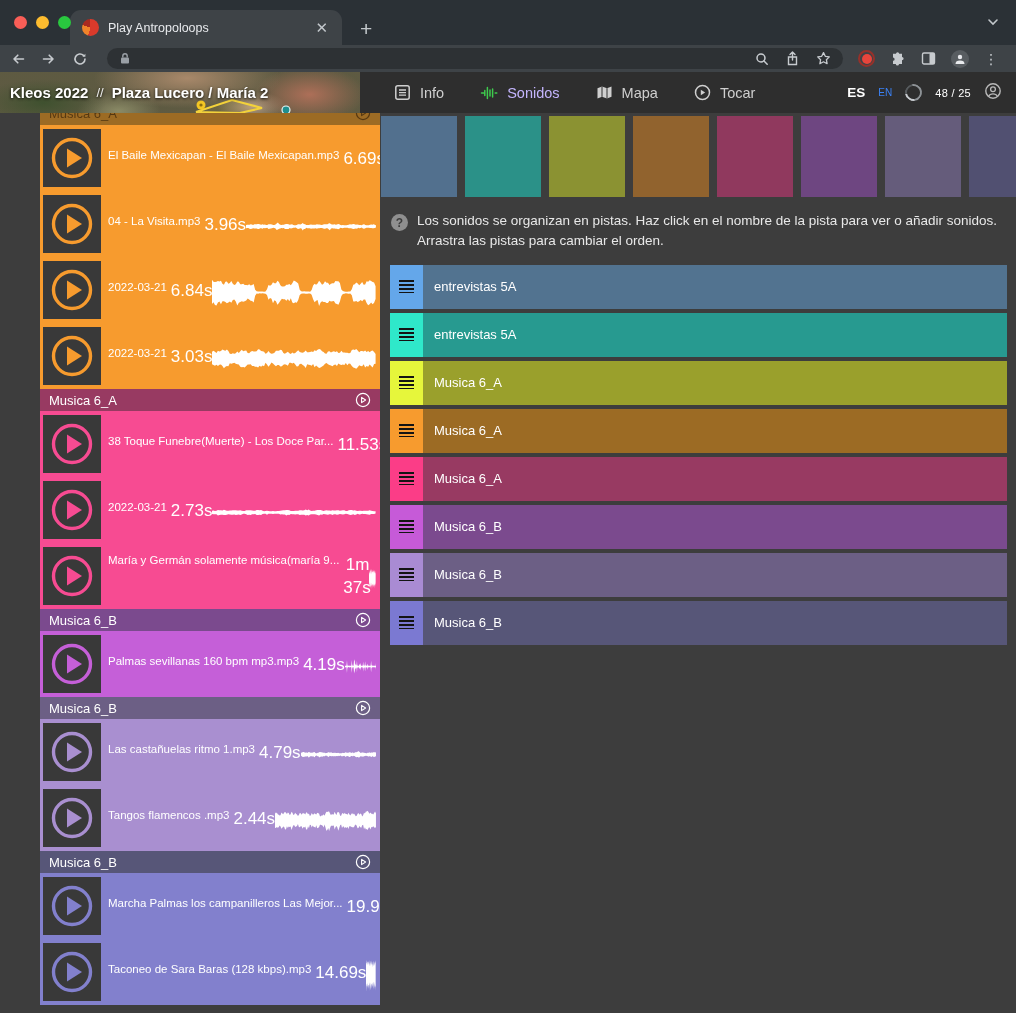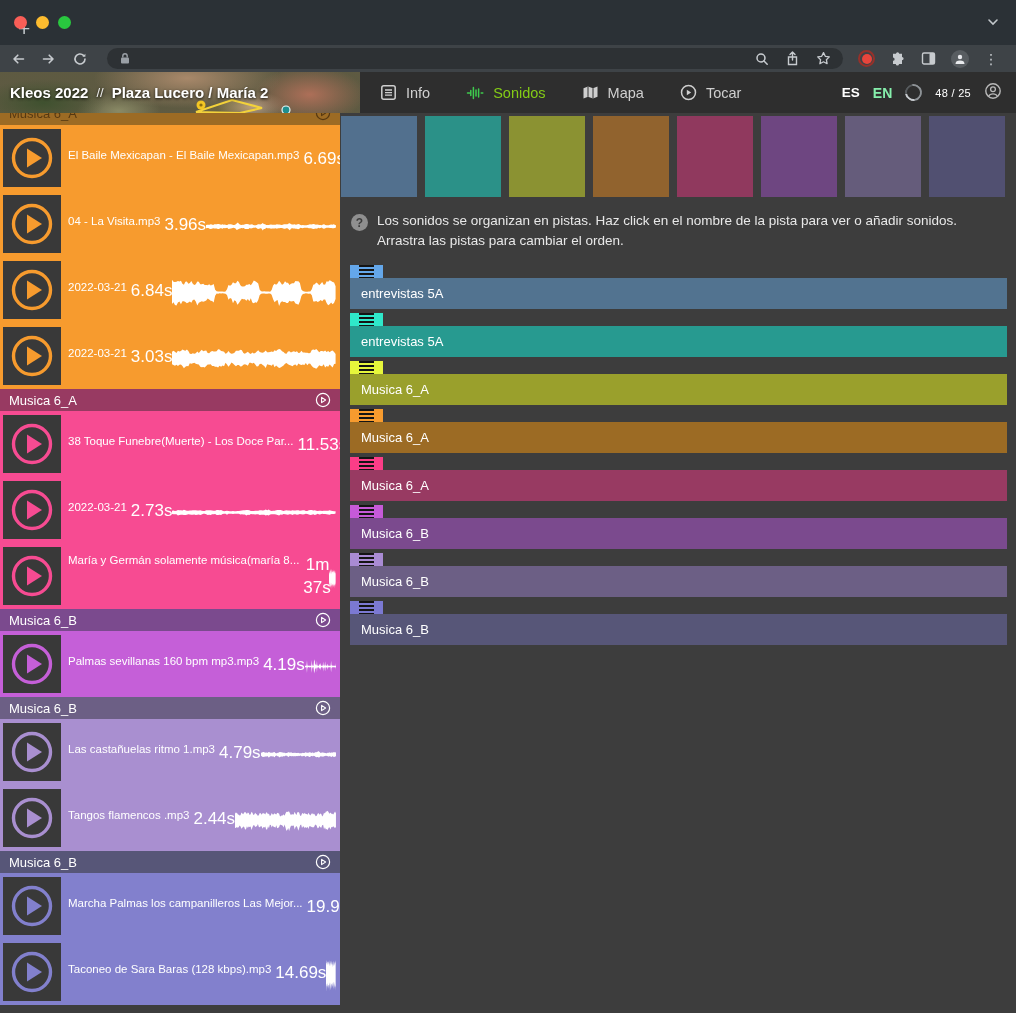--- a/index.html
+++ b/index.html
@@ -42,33 +42,33 @@
       radial-gradient(ellipse 90px 34px at 12% 75%,#3f512f 0%,transparent 70%),
       radial-gradient(ellipse 130px 42px at 52% 15%,#a8886a 0%,transparent 72%),
       radial-gradient(ellipse 80px 40px at 86% 55%,#ad6f58 0%,transparent 70%),
       radial-gradient(ellipse 60px 26px at 33% 95%,#8a8a66 0%,transparent 70%),
       radial-gradient(ellipse 50px 22px at 70% 85%,#b59b82 0%,transparent 70%),
       linear-gradient(rgba(20,18,10,.18),rgba(20,18,10,.18));}
   .app-title .t{position:relative;z-index:2;color:#fff;font-size:15px;font-weight:700;
     text-shadow:0 1px 3px rgba(0,0,0,.85);white-space:nowrap;}
   .app-title .sep{font-weight:400;font-size:13px;color:#f0f0f0;}
   .mapdecor{position:absolute;inset:0;z-index:1;}
-  .app-nav{flex:1;display:flex;align-items:center;gap:36px;padding-left:20px;}
+  .app-nav{flex:1;display:flex;align-items:center;gap:36px;padding-left:34px;}
   .nav-item{display:flex;align-items:center;gap:9px;color:#cfcfcf;font-size:14.5px;}
   .nav-item .nicon{display:flex;align-items:center;}
-  .nav-item.active{color:#84cc16;}
+  .nav-item.active{color:#c4b5fd;}
   .app-right{display:flex;align-items:center;gap:13px;padding-right:14px;}
   .lang-es{color:#fff;font-size:13.5px;font-weight:700;}
-  .lang-en{color:#86efac;font-size:14px;font-weight:700;}
+  .lang-en{color:#3b82f6;font-size:10px;font-weight:400;}
   .spinner{width:13px;height:13px;border-radius:50%;border:2.5px solid #8d9296;
     border-bottom-color:#c9cdd1;border-left-color:#565a5d;transform:rotate(35deg);}
   .counter{color:#fff;font-size:11px;font-weight:400;letter-spacing:.3px;}
 
   
-  .content{display:flex;height:900px;}
+  .content{display:flex;height:900px;margin-left:40px;}
 
   
   .sidebar{width:340px;flex:none;background:#3d3d3d;overflow:hidden;}
   .sec-header{height:22px;display:flex;align-items:center;padding:0 9px;color:#fff;}
   .sec-label{font-size:13px;font-weight:500;flex:1;}
   .sec-play{display:flex;align-items:center;color:inherit;}
   .sec-header.cut{height:12px;overflow:hidden;}
   .sec-header.cut .sec-label,.sec-header.cut .sec-play{transform:translateY(-6px);color:rgba(30,15,0,.55);}
   .clip{display:flex;padding:4px 4px 4px 3px;gap:7px;}
   .clip-tile{width:58px;height:58px;background:#393939;flex:none;display:flex;
@@ -85,36 +85,41 @@
   
   .panel{flex:1;min-width:0;display:flex;flex-direction:column;padding-top:3px;overflow:hidden;background:#3d3d3d;}
   .swatches{display:flex;gap:8px;margin-left:1px;}
   .swatch{width:76px;height:81px;flex:none;}
   .help{display:flex;gap:9px;margin:14px 14px 0 11px;align-items:flex-start;}
   .help-icon{width:17px;height:17px;border-radius:50%;background:#8f8f8f;color:#3d3d3d;
     font-weight:700;font-size:12px;display:flex;align-items:center;justify-content:center;
     flex:none;margin-top:3px;}
   .help-text{color:#e8e8e8;font-size:13.5px;line-height:1.5;max-width:618px;}
   .tracks{margin:13px 9px 0 10px;display:flex;flex-direction:column;gap:4px;}
-  .track-row{height:44px;display:flex;flex-direction:column;}
+  .track-row{height:44px;display:flex;}
   .track-handle{width:33px;flex:none;display:flex;align-items:center;justify-content:center;}
   .hbars{width:15px;height:13px;background:repeating-linear-gradient(to bottom,#141414 0 2.2px,transparent 2.2px 3.9px);}
   .track-body{flex:1;display:flex;align-items:center;padding-left:11px;min-width:0;}
   .track-label{color:#fff;font-size:13px;}
 </style>
 </head>
 <body>
 
 <div class="screen">
 
   <div class="tabstrip">
     <div class="lights">
       <span class="light r"></span>
       <span class="light y"></span>
       <span class="light g"></span>
+    </div>
+    <div class="tab">
+      <span class="favicon"></span>
+      <span class="tab-title">Play Antropoloops</span>
+      <span class="tab-close">✕</span>
     </div>
     <span class="newtab">+</span>
     <span class="tab-chevron">
       <svg width="14" height="14" viewBox="0 0 14 14">
           <path d="M3 5l4 4 4-4" stroke="#c2c7cb" stroke-width="1.6" fill="none" stroke-linecap="round"></path>
         </svg>
     </span>
   </div>
 
   <div class="toolbar">
@@ -378,21 +383,21 @@
   </div>
               <div class="clip" style="--pc: #f74b92;">
     <div class="clip-tile">
       <svg width="46" height="46" viewBox="0 0 46 46">
                     <circle cx="23" cy="23" r="18.5" stroke-width="3.4"></circle>
                     <path d="M18 13.5L33 23l-15 9.5z"></path>
                   </svg>
     </div>
     <div class="clip-body">
       <div class="clip-row">
-        <span class="clip-title">María y Germán solamente música(maría 8...</span>
+        <span class="clip-title">María y Germán solamente música(maría 9...</span>
         <span class="clip-dur wrap">1m 37s</span>
       </div>
       <svg class="wave" viewBox="0 0 265 34" preserveAspectRatio="none">
                     <polygon fill="#ffffff" points="0.0,13.8 2.4,12.3 4.8,9.3 7.2,10.7 9.6,11.6 12.0,11.0 14.5,12.2 16.9,13.0 19.3,11.2 21.7,9.9 24.1,11.7 26.5,11.1 28.9,9.4 31.3,8.8 33.7,9.3 36.1,10.3 38.5,10.7 41.0,9.2 43.4,8.8 45.8,8.1 48.2,8.8 50.6,9.1 53.0,8.5 55.4,9.7 57.8,11.4 60.2,10.3 62.6,12.3 65.0,11.4 67.5,8.0 69.9,7.2 72.3,7.5 74.7,8.4 77.1,9.2 79.5,9.9 81.9,10.5 84.3,10.0 86.7,11.6 89.1,9.3 91.5,7.7 94.0,7.5 96.4,8.4 98.8,11.3 101.2,12.5 103.6,12.1 106.0,9.7 108.4,9.8 110.8,8.5 113.2,8.8 115.6,7.8 118.0,7.4 120.5,7.9 122.9,8.3 125.3,10.3 127.7,9.7 130.1,10.8 132.5,8.9 134.9,8.9 137.3,10.2 139.7,10.2 142.1,10.8 144.5,10.4 147.0,9.7 149.4,10.4 151.8,9.3 154.2,8.1 156.6,8.9 159.0,11.7 161.4,10.1 163.8,8.7 166.2,9.9 168.6,9.5 171.0,8.8 173.5,8.6 175.9,9.7 178.3,8.8 180.7,10.2 183.1,7.8 185.5,7.6 187.9,9.5 190.3,12.0 192.7,10.6 195.1,9.1 197.5,10.2 200.0,10.7 202.4,8.5 204.8,10.0 207.2,11.9 209.6,10.8 212.0,9.2 214.4,11.0 216.8,11.4 219.2,10.5 221.6,9.9 224.0,8.8 226.5,10.0 228.9,9.6 231.3,8.7 233.7,8.0 236.1,8.5 238.5,10.2 240.9,10.7 243.3,11.7 245.7,11.1 248.1,11.4 250.5,8.9 253.0,11.2 255.4,12.5 257.8,11.6 260.2,9.6 262.6,8.6 265.0,11.9 265.0,22.1 262.6,26.6 260.2,24.1 257.8,21.4 255.4,20.8 253.0,23.6 250.5,24.5 248.1,22.1 245.7,23.7 243.3,22.7 240.9,22.6 238.5,25.0 236.1,26.8 233.7,27.4 231.3,25.0 228.9,24.2 226.5,23.5 224.0,25.4 221.6,24.0 219.2,23.6 216.8,23.4 214.4,23.2 212.0,25.9 209.6,22.0 207.2,22.9 204.8,22.8 202.4,24.2 200.0,23.3 197.5,22.8 195.1,23.4 192.7,24.6 190.3,21.1 187.9,25.9 185.5,25.9 183.1,25.8 180.7,22.7 178.3,24.2 175.9,24.2 173.5,24.6 171.0,24.7 168.6,23.5 166.2,23.8 163.8,26.0 161.4,25.1 159.0,22.2 156.6,24.8 154.2,27.0 151.8,25.7 149.4,22.8 147.0,23.8 144.5,22.6 142.1,23.3 139.7,22.8 137.3,23.9 134.9,24.6 132.5,24.6 130.1,23.1 127.7,23.8 125.3,23.2 122.9,25.1 120.5,27.4 118.0,25.1 115.6,25.0 113.2,24.9 110.8,24.1 108.4,23.6 106.0,24.9 103.6,22.5 101.2,21.4 98.8,21.9 96.4,24.6 94.0,27.9 91.5,27.6 89.1,24.3 86.7,22.9 84.3,23.7 81.9,23.9 79.5,24.5 77.1,25.5 74.7,26.9 72.3,25.4 69.9,27.4 67.5,26.5 65.0,21.5 62.6,21.4 60.2,24.8 57.8,22.8 55.4,25.2 53.0,24.1 50.6,26.4 48.2,23.9 45.8,25.3 43.4,25.7 41.0,25.0 38.5,22.9 36.1,24.6 33.7,25.7 31.3,25.6 28.9,25.8 26.5,22.7 24.1,22.7 21.7,24.4 19.3,22.0 16.9,20.4 14.5,22.0 12.0,22.8 9.6,23.3 7.2,23.5 4.8,25.6 2.4,22.3 0.0,20.0"></polygon>
                   </svg>
     </div>
   </div>
             </div>
   </section>
           <section class="clip-section">

